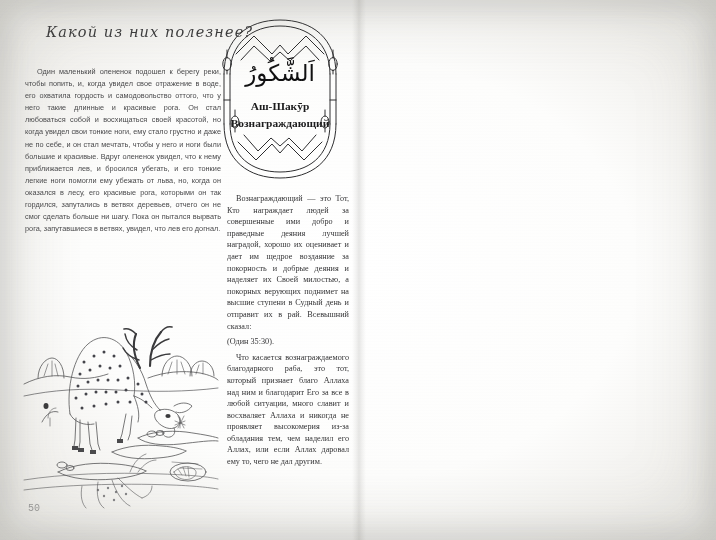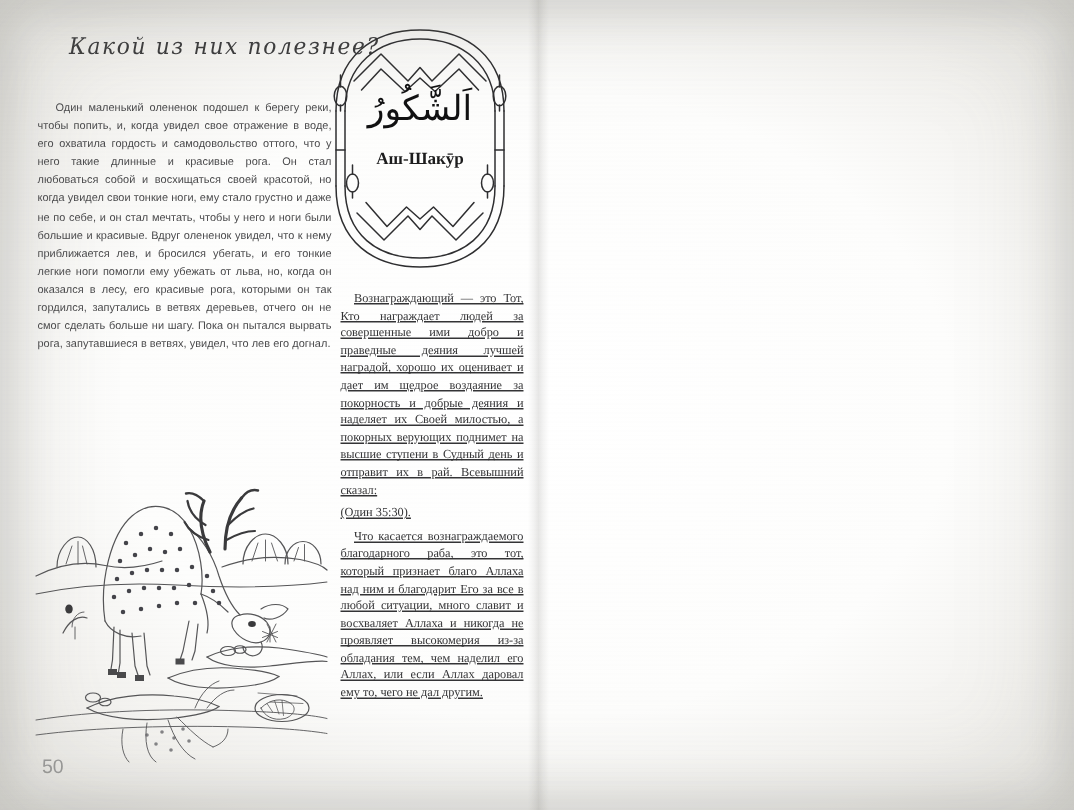--- a/index.html
+++ b/index.html
@@ -69,21 +69,21 @@
   
   .commentary{
     position:absolute;
     width:122px;
     font-family:"Liberation Serif", serif;
     font-size:8.2px;
     line-height:11.6px;
     text-align:justify;
     color:#343436;
   }
-  .commentary p{margin:0 0 4px 0;text-indent:9px;text-decoration:underline;}
+  .commentary p{margin:0 0 4px 0;text-indent:9px;}
   .commentary .quote{font-style:italic;}
   #comm-left{left:227px;top:193px;}
 
   
   .name-frame{position:absolute;width:132px;height:170px;}
   #frame-left{left:214px;top:14px;}
   .name-frame svg{position:absolute;left:0;top:0;}
   .name-text{
     position:absolute;left:0;width:132px;text-align:center;
     font-family:"Liberation Serif", serif;
@@ -98,22 +98,22 @@
   .meaning{font-size:11.4px;font-weight:bold;top:103px;}
 
   
   .illus{position:absolute;}
   #illus-left{left:22px;top:322px;width:198px;height:188px;}
   .illus svg{display:block;}
 
   
   .folio{
     position:absolute;
-    font-family:Liberation Sans, sans-serif;
-    font-size:13px;color:#9a9a99;
+    font-family:Liberation Mono, monospace;
+    font-size:10px;color:#9a9a99;
   }
   #folio-left{left:28px;top:503px;}
 
   
   .noise{
     position:absolute;inset:0;pointer-events:none;opacity:.35;
     background:repeating-linear-gradient(0deg,
       rgba(0,0,0,.012) 0px, rgba(0,0,0,.012) 1px,
       rgba(255,255,255,0) 1px, rgba(255,255,255,0) 3px);
   }
@@ -167,20 +167,21 @@
           <path d="M10 110 C10 148 36 164 66 164 C96 164 122 148 122 110"></path>
           <path d="M16 110 C16 143 38 158 66 158 C94 158 116 143 116 110"></path>
 
           <path d="M24 128 L42 146 L58 130 L66 139 L74 130 L90 146 L108 128"></path>
           <path d="M30 121 L44 137 L57 124 L66 132 L75 124 L88 137 L102 121"></path>
 
           <path d="M10 86 l6 0 M122 86 l-6 0"></path>
         </svg>
         <div class="name-text arabic">اَلشَّكُورُ</div>
         <div class="name-text translit">Аш-Шакӯр</div>
+        <div class="name-text meaning">Вознаграждающий</div>
       </div>
 
       <div class="commentary" id="comm-left">
         <p>Вознаграждающий — это Тот, Кто награждает людей за совершенные ими добро и праведные деяния лучшей наградой, хорошо их оценивает и дает им щедрое воздаяние за покорность и добрые деяния и наделяет их Своей милостью, а покорных верующих поднимет на высшие ступени в Судный день и отправит их в рай. Всевышний сказал:</p>
         <p style="text-indent:0">(Один 35:30).</p>
         <p>Что касается вознаграждаемого благодарного раба, это тот, который признает благо Аллаха над ним и благодарит Его за все в любой ситуации, много славит и восхваляет Аллаха и никогда не проявляет высокомерия из-за обладания тем, чем наделил его Аллах, или если Аллах даровал ему то, чего не дал другим.</p>
       </div>
 
       <div class="illus" id="illus-left">
         <svg width="198" height="188" viewBox="0 0 198 188" fill="none" stroke="#555557" stroke-width=".8" stroke-linecap="round" stroke-linejoin="round">

